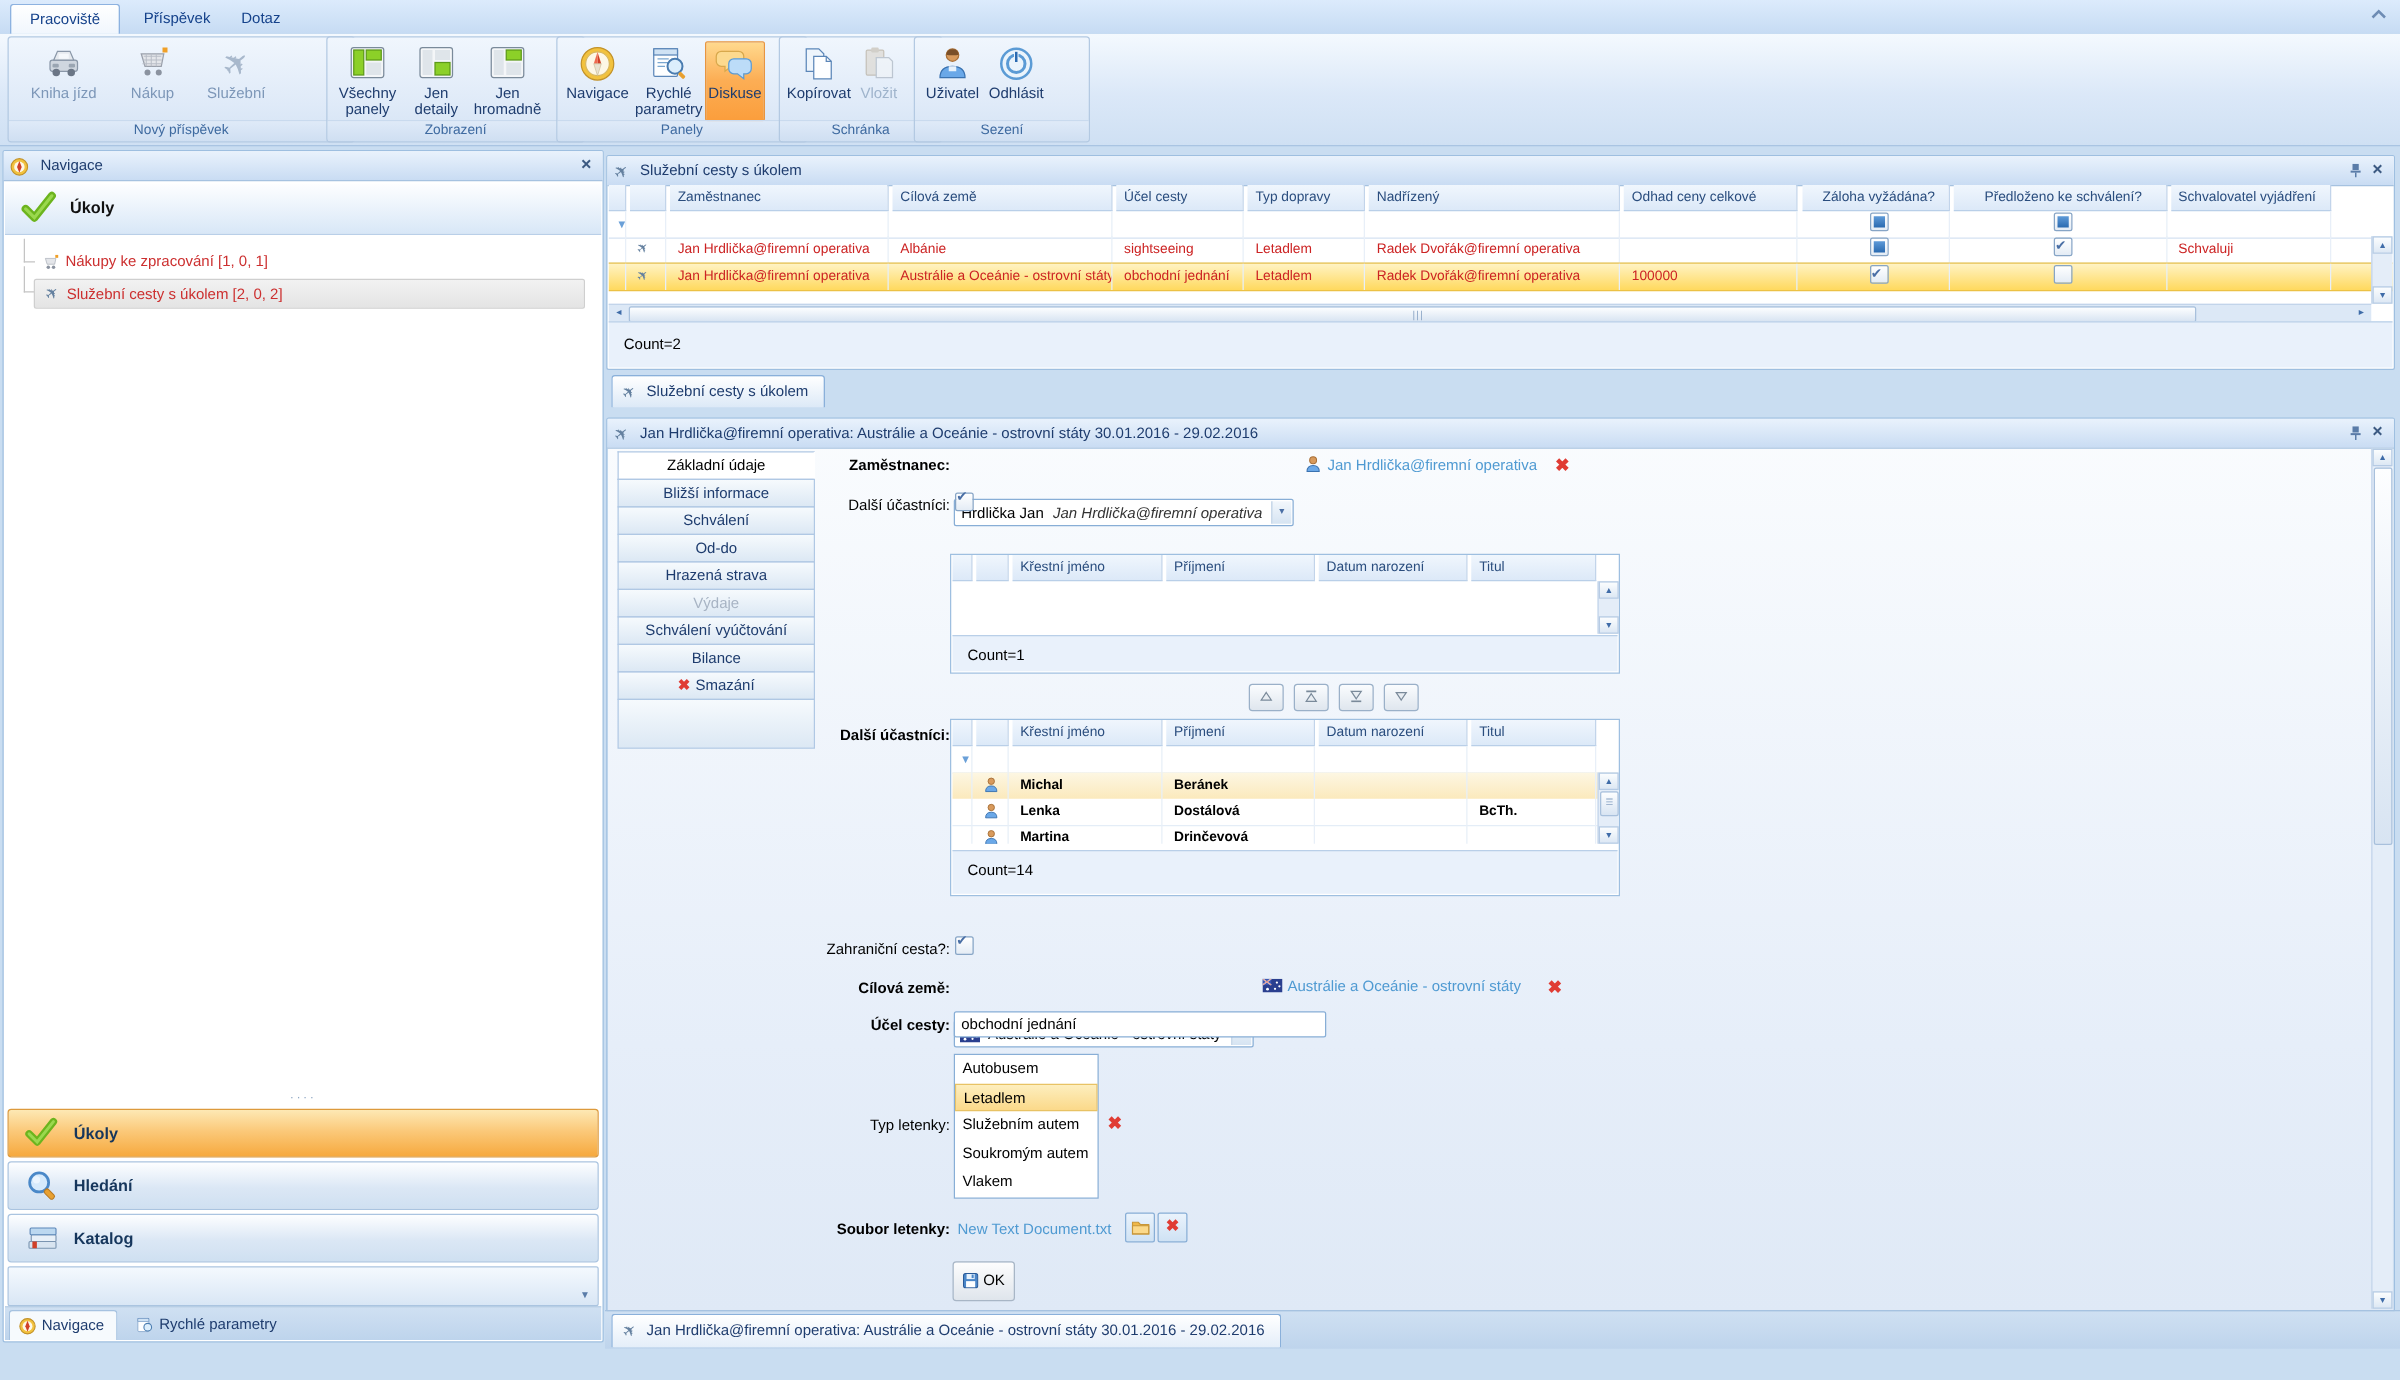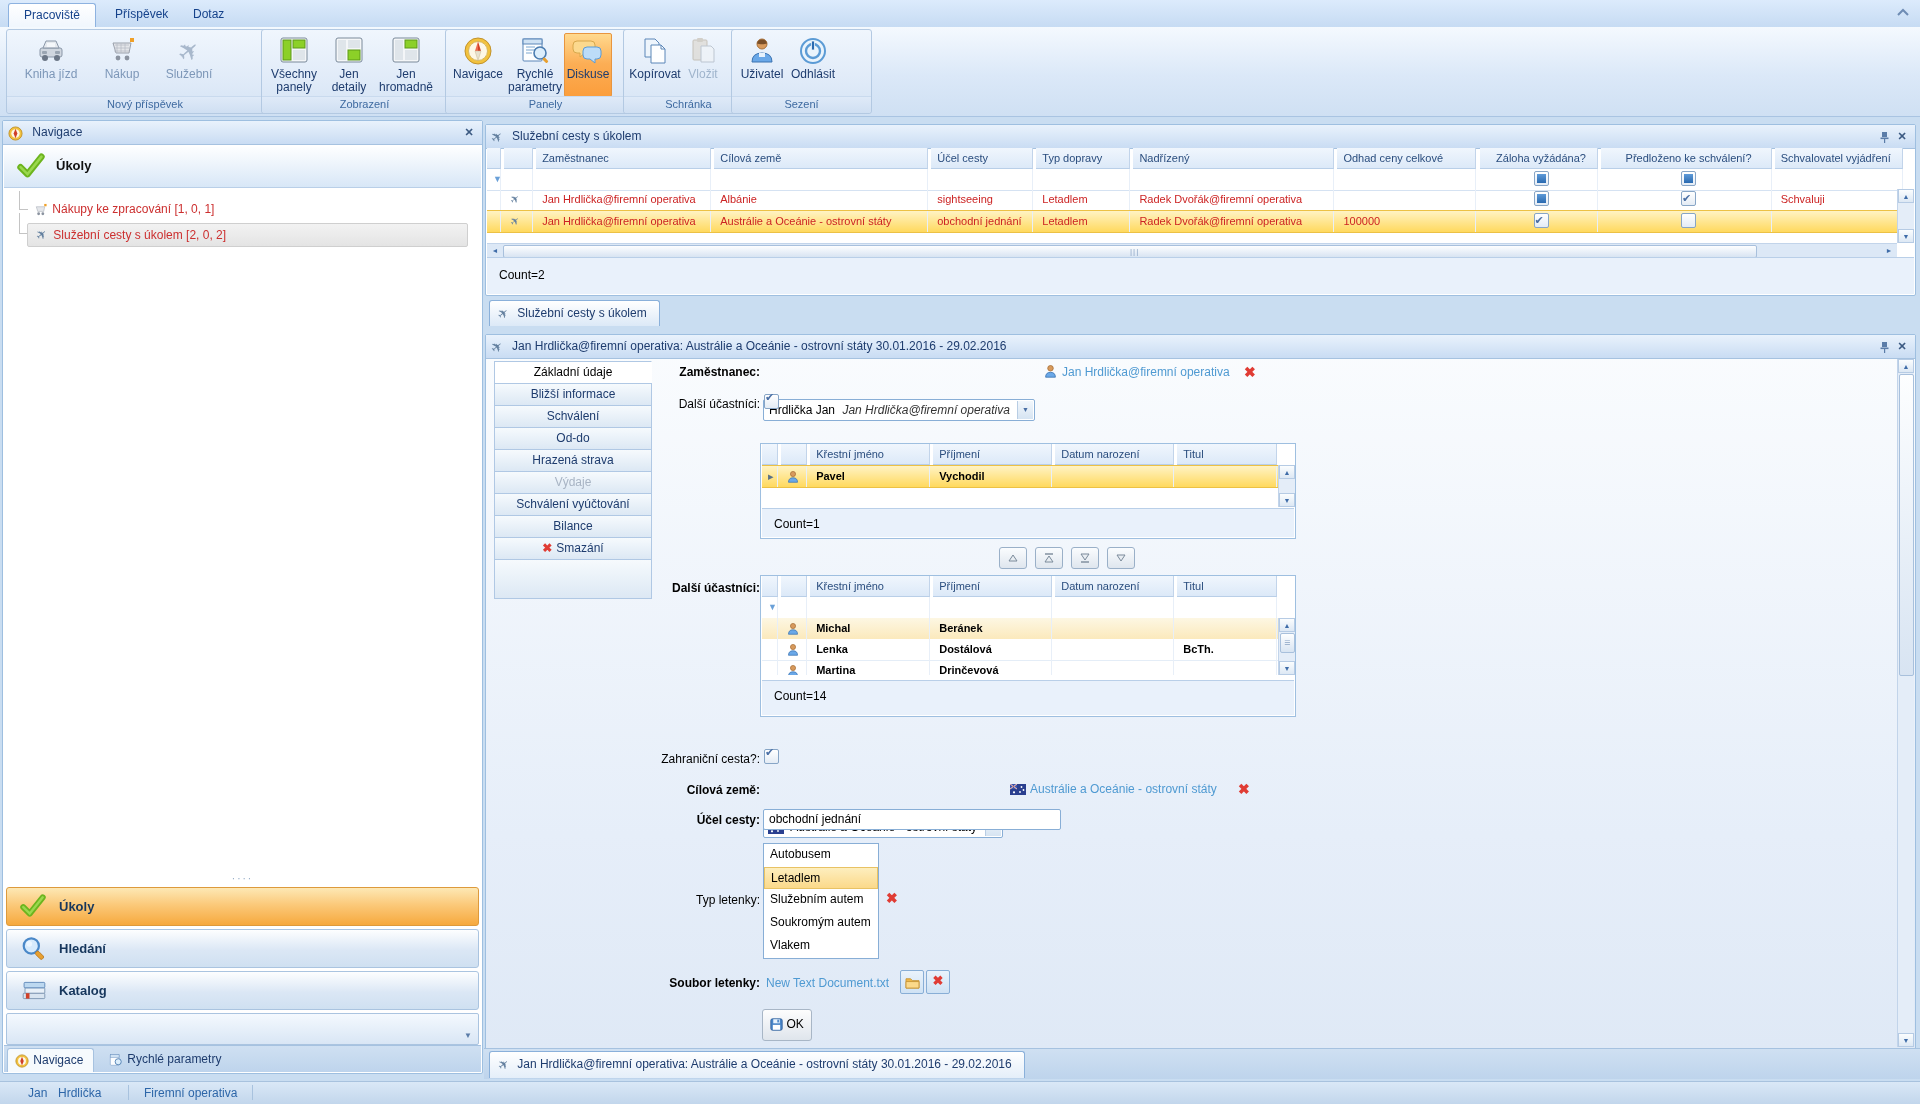--- a/index.html
+++ b/index.html
@@ -73,21 +73,21 @@
   .grow{position:absolute;left:1px;right:1px;height:21px;white-space:nowrap;}
   .gcell{display:inline-block;height:21px;line-height:20px;padding:0 0 0 6px;box-sizing:border-box;
     overflow:hidden;vertical-align:top;}
   .ghead .gcell{background:linear-gradient(#f0f6fd,#dce9f8);border-right:1px solid #c2d4ea;
     border-bottom:1px solid #b9cfe8;color:#2a4d7e;}
   .gbody .gcell{border-right:1px solid #e8eff8;}
   .gfilter{border-bottom:1px solid #d5e2f2;}
   .red{color:#cc2323;}
   .rowgold{background:linear-gradient(#fff3c4,#ffd95e);border-top:1px solid #ecc145;border-bottom:1px solid #ecc145;}
   .rowcream{background:linear-gradient(#fdf7e3,#fbe9bc);}
-  .c0{width:14px}.c1{width:29px}.c2{width:175px}.c3{width:214px}.c4{width:102px}.c5{width:94px}
+  .c0{width:14px}.c1{width:29px}.c2{width:175px}.c3{width:176px}.c4{width:102px}.c5{width:94px}
   .c6{width:201px}.c7{width:139px}.c8{width:118px;text-align:center}.c9{width:171px;text-align:center}.c10{width:128px}
   .countbar{position:absolute;left:1px;right:1px;bottom:1px;height:36px;background:#e9f1fb;
     border-top:1px solid #b9cfe8;color:#000;}
   .countbar span{position:absolute;left:12px;top:10px;font-size:12px;}
   .hscroll{position:absolute;left:1px;right:18px;height:14px;background:#dce8f6;border-top:1px solid #c2d4ea;}
   .hs-ar{position:absolute;top:1px;width:14px;height:11px;font-size:7px;line-height:11px;text-align:center;color:#3f6ca8;}
   .hs-thumb{position:absolute;left:16px;right:140px;top:1px;height:11px;border:1px solid #a8c0dc;border-radius:2px;
     background:linear-gradient(#fdfeff,#d8e4f2);}
   .hs-grip{position:absolute;left:50%;top:1px;color:#8aa4c4;font-size:8px;letter-spacing:1px;}
   .vscroll{position:absolute;width:16px;background:#e4edf8;border-left:1px solid #c2d4ea;}
@@ -573,33 +573,20 @@
 
     <div class="pgrid" style="top:108px;height:94px">
       <div class="grow ghead" style="top:0">
         <div class="gcell p0"></div>
         <div class="gcell p1"></div>
         <div class="gcell p2">Křestní jméno</div>
         <div class="gcell p3">Příjmení</div>
         <div class="gcell p4">Datum narození</div>
         <div class="gcell p5">Titul</div>
       </div>
-      <div class="grow gbody rowgold" style="top:21px">
-        <div class="gcell p0" style="color:#5a7186">▸</div>
-        <div class="gcell p1">
-          <svg width="12" height="14" viewBox="0 0 16 18">
-              <circle cx="8" cy="5" r="3.4" fill="#d89a5c" stroke="#a87038"></circle>
-              <path d="M2 16 q0-6 6-6 q6 0 6 6 z" fill="#6aa8e8" stroke="#3a72b0"></path>
-            </svg>
-        </div>
-        <div class="gcell p2 bold">Pavel</div>
-        <div class="gcell p3 bold">Vychodil</div>
-        <div class="gcell p4"></div>
-        <div class="gcell p5"></div>
-      </div>
       <div class="vscroll" style="right:0;top:21px;height:42px">
         <div class="vs-ar">▲</div>
         <div class="vs-ar bottom">▼</div>
       </div>
       <div class="countbar" style="height:28px">
         <span>Count=1</span>
       </div>
     </div>
 
     <div class="btnrow">
@@ -769,21 +756,14 @@
     </div>
   </div>
 
   <div class="btabbar">
     <div class="btab">
       <span class="mini" style="color:#64809f;font-size:13px;margin-right:5px"><span class="planeglyph">✈</span></span>
       <span>Jan Hrdlička@firemní operativa: Austrálie a Oceánie - ostrovní státy 30.01.2016 - 29.02.2016</span>
     </div>
   </div>
 
-  <div class="statusbar">
-    <span class="st-item" style="left:28px">Jan</span>
-    <span class="st-item" style="left:58px">Hrdlička</span>
-    <span class="st-div" style="left:128px"></span>
-    <span class="st-item" style="left:144px">Firemní operativa</span>
-    <span class="st-div" style="left:252px"></span>
-  </div>
 
 </div>
 
 </body></html>

